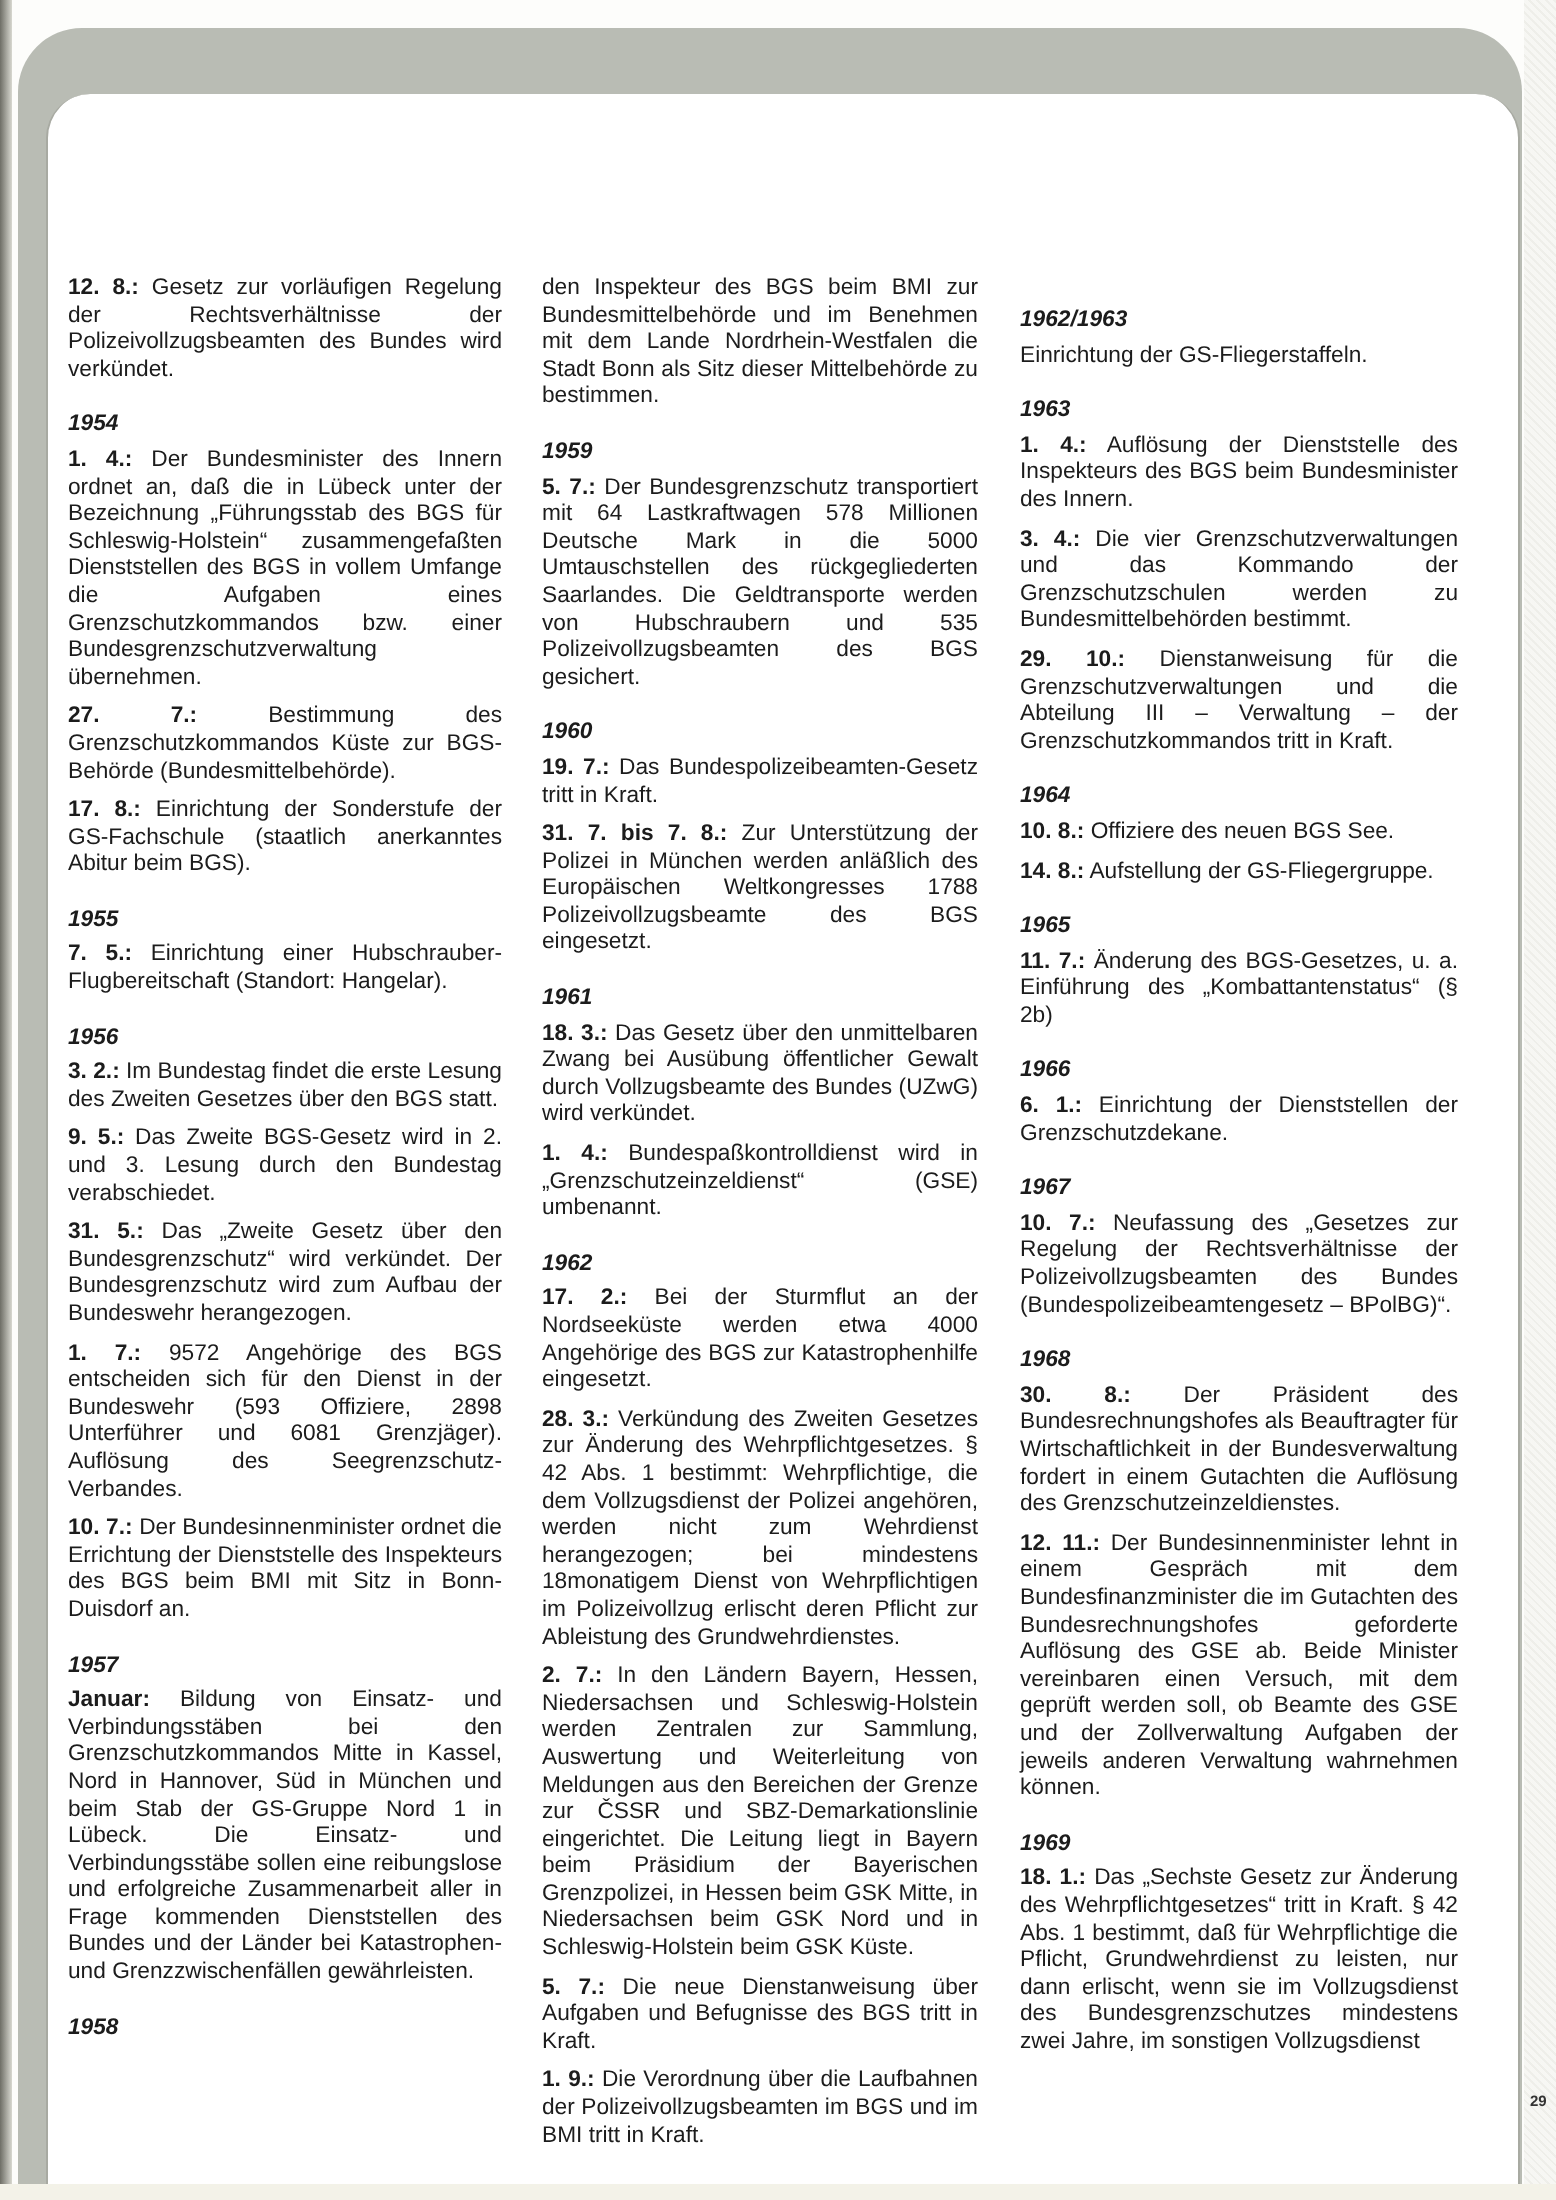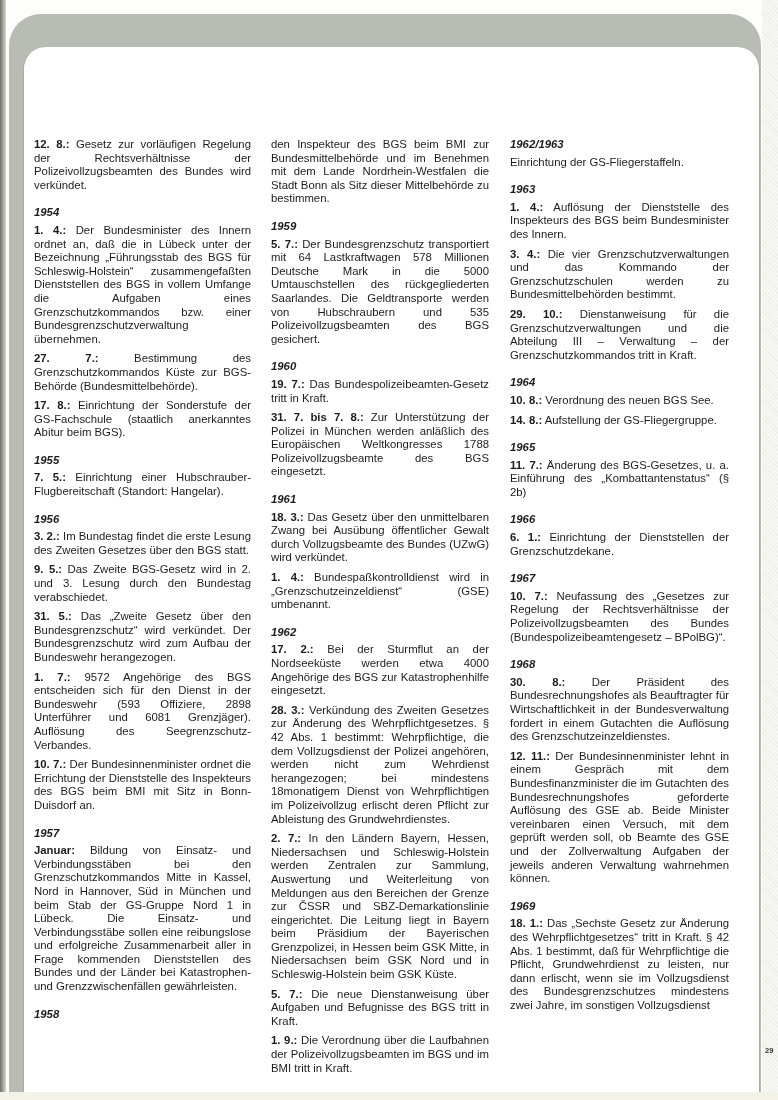--- a/index.html
+++ b/index.html
@@ -35,21 +35,21 @@
     background: #f3f2e8;
   }
   .col {
     position: absolute; top: 138px;
     font-size: 11.35px; line-height: 13.6px;
     text-align: justify;
     hyphens: manual;
   }
   .col1 { left: 34px; width: 217px; }
   .col2 { left: 271px; width: 218px; }
-  .col3 { left: 510px; width: 219px; }
+  .col3 { left: 510px; width: 219px; margin-top: 16px; }
   .year {
     font-weight: bold; font-style: italic;
     margin: 14px 0 4px 0;
     font-size: 11.35px;
   }
   .year.first { margin-top: 0; }
   .entry { margin: 0 0 6px 0; }
   .entry .date { font-weight: bold; }
   .page-number {
     position: absolute; left: 737px; top: 1046px;
@@ -102,21 +102,21 @@
     <p class="entry"><span class="date">1. 9.:</span><span class="text"> Die Verordnung über die Laufbahnen der Polizeivollzugsbeamten im BGS und im BMI tritt in Kraft.</span></p>
   </div>
 <div class="col col3">
     <div class="year first">1962/1963</div>
     <p class="entry"><span class="text">Einrichtung der GS-Fliegerstaffeln.</span></p>
     <div class="year">1963</div>
     <p class="entry"><span class="date">1. 4.:</span><span class="text"> Auflösung der Dienststelle des Inspekteurs des BGS beim Bundesminister des Innern.</span></p>
     <p class="entry"><span class="date">3. 4.:</span><span class="text"> Die vier Grenzschutzverwaltungen und das Kommando der Grenzschutzschulen werden zu Bundesmittelbehörden bestimmt.</span></p>
     <p class="entry"><span class="date">29. 10.:</span><span class="text"> Dienstanweisung für die Grenzschutzverwaltungen und die Abteilung III – Verwaltung – der Grenzschutzkommandos tritt in Kraft.</span></p>
     <div class="year">1964</div>
-    <p class="entry"><span class="date">10. 8.:</span><span class="text"> Verordnung des neuen BGS See.</span></p>
+    <p class="entry"><span class="date">10. 8.:</span><span class="text"> Offiziere des neuen BGS See.</span></p>
     <p class="entry"><span class="date">14. 8.:</span><span class="text"> Aufstellung der GS-Fliegergruppe.</span></p>
     <div class="year">1965</div>
     <p class="entry"><span class="date">11. 7.:</span><span class="text"> Änderung des BGS-Gesetzes, u. a. Einführung des „Kombattantenstatus“ (§ 2b)</span></p>
     <div class="year">1966</div>
     <p class="entry"><span class="date">6. 1.:</span><span class="text"> Einrichtung der Dienststellen der Grenzschutzdekane.</span></p>
     <div class="year">1967</div>
     <p class="entry"><span class="date">10. 7.:</span><span class="text"> Neufassung des „Gesetzes zur Regelung der Rechtsverhältnisse der Polizeivollzugsbeamten des Bundes (Bundespolizeibeamtengesetz – BPolBG)“.</span></p>
     <div class="year">1968</div>
     <p class="entry"><span class="date">30. 8.:</span><span class="text"> Der Präsident des Bundesrechnungshofes als Beauftragter für Wirtschaftlichkeit in der Bundesverwaltung fordert in einem Gutachten die Auflösung des Grenzschutzeinzeldienstes.</span></p>
     <p class="entry"><span class="date">12. 11.:</span><span class="text"> Der Bundesinnenminister lehnt in einem Gespräch mit dem Bundesfinanzminister die im Gutachten des Bundesrechnungshofes geforderte Auflösung des GSE ab. Beide Minister vereinbaren einen Versuch, mit dem geprüft werden soll, ob Beamte des GSE und der Zollverwaltung Aufgaben der jeweils anderen Verwaltung wahrnehmen können.</span></p>

